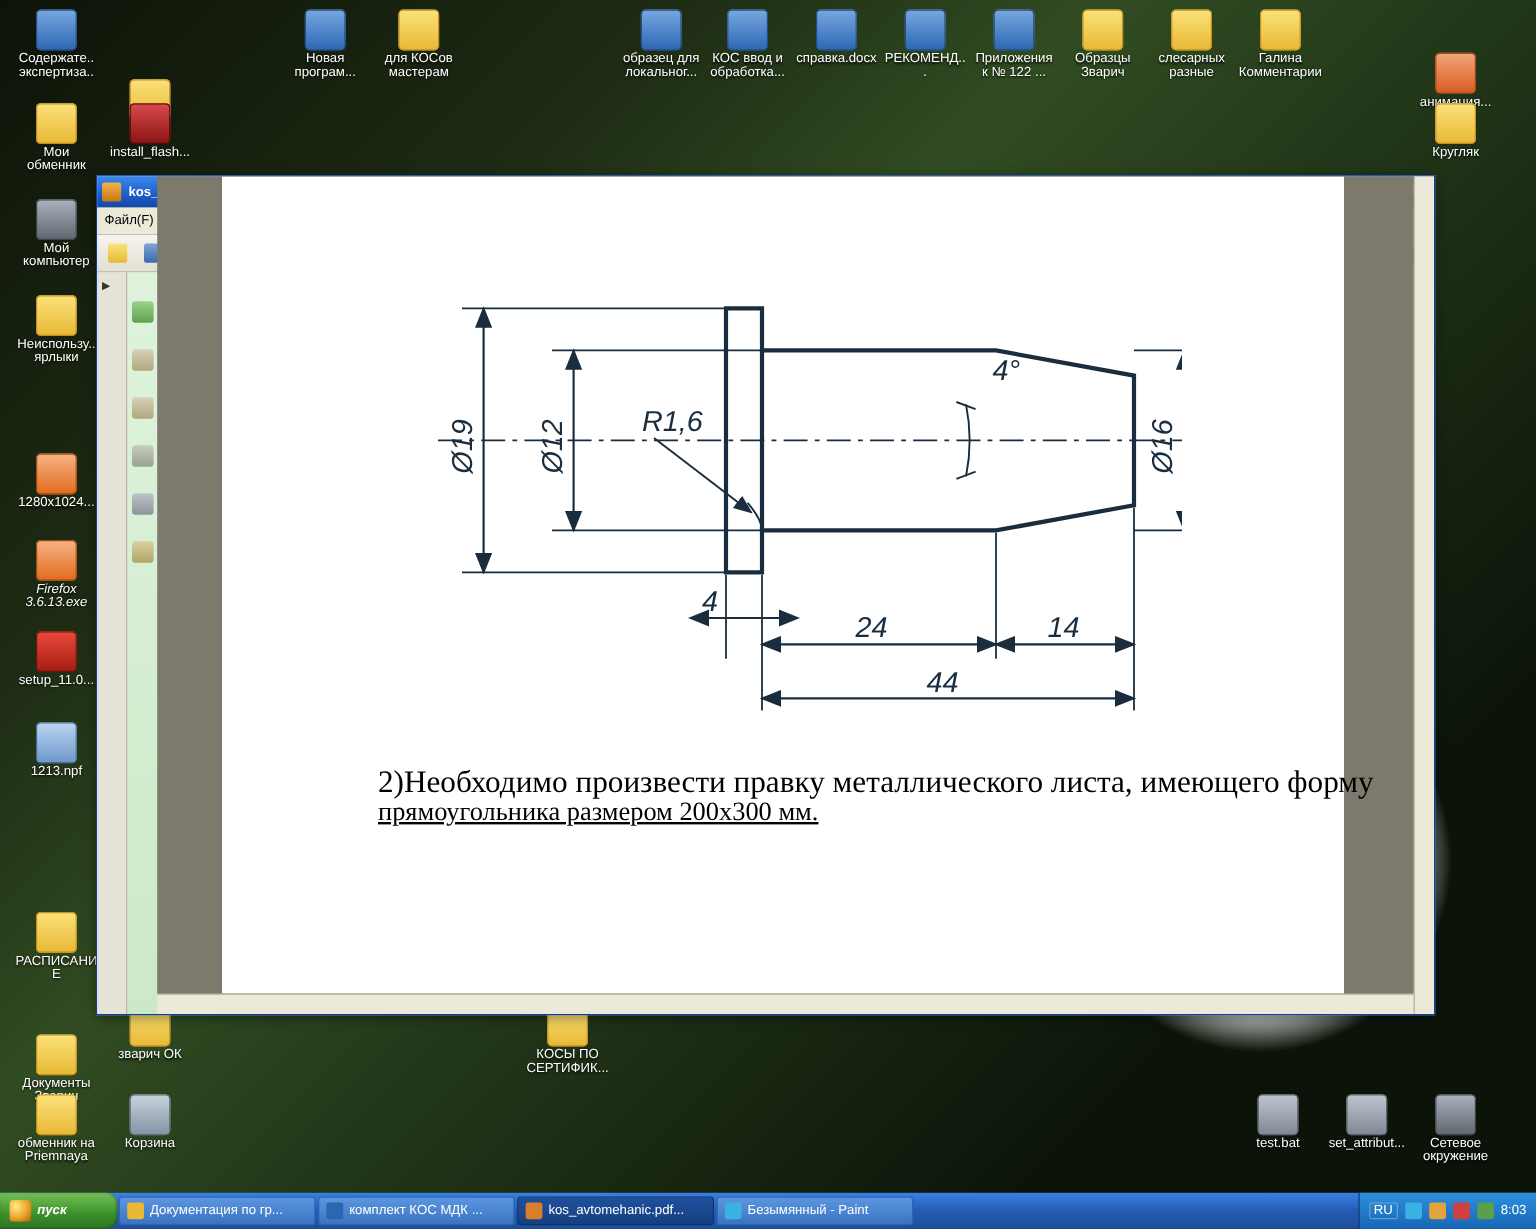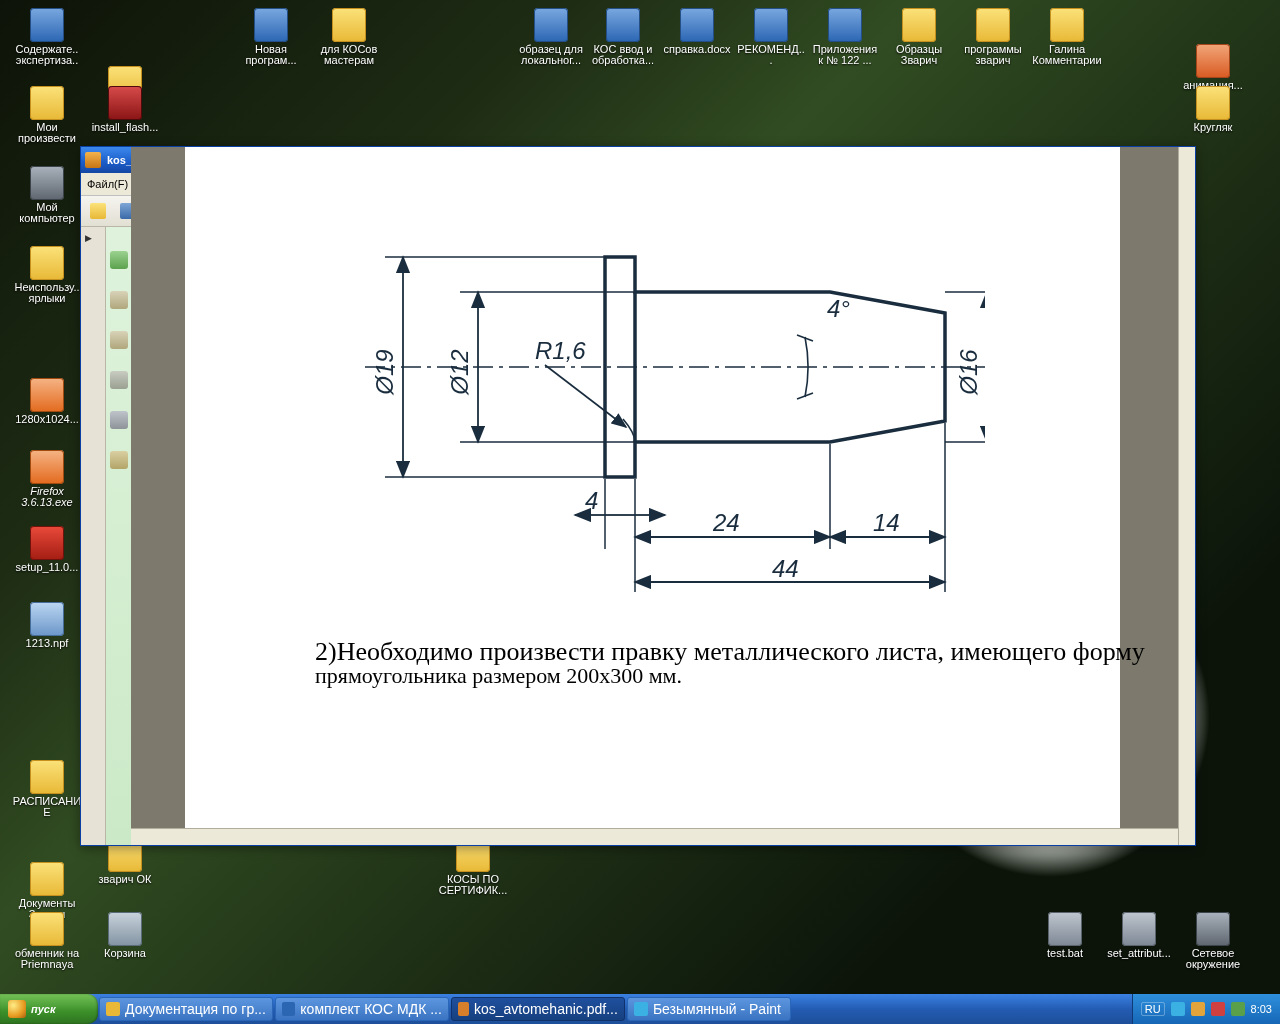--- a/index.html
+++ b/index.html
@@ -50,28 +50,28 @@
   #hscroll{height:16px;background:#ece9d8;border-top:1px solid #b0ad9e;}
   #vscroll{width:16px;background:#ece9d8;border-left:1px solid #b0ad9e;}
   #viewflex{position:absolute;inset:0;display:flex;}
   #vmain{flex:1;display:flex;flex-direction:column;}
 
   
   #drawing{position:absolute;left:60px;top:50px;width:740px;height:400px;}
   #drawing svg{width:100%;height:100%;}
   .doctext{position:absolute;font-family:'Times New Roman',serif;color:#000;}
   #line1{left:130px;top:490px;font-size:26px;width:850px;}
-  #line2{left:130px;top:516px;font-size:22px;}
+  #line2{left:130px;top:516px;font-size:22px;text-decoration:underline;}
   #linea{left:158px;top:550px;font-size:21px;width:840px;}
 
   
   #taskbar{position:absolute;left:0;right:0;bottom:0;height:30px;background:linear-gradient(#3a81e2,#245cb3 50%,#1d4e99);display:flex;align-items:stretch;color:#fff;}
   #start{width:90px;background:linear-gradient(#74c257,#3b8f29 60%,#2e7320);border-radius:0 10px 10px 0;display:flex;align-items:center;gap:5px;padding-left:8px;font-style:italic;font-weight:bold;box-shadow:inset -1px 0 2px rgba(0,0,0,.3);}
   #start .orb{width:18px;height:18px;background:radial-gradient(circle at 30% 30%,#ffec86,#e89b21 60%,#a95e0d);border-radius:3px;}
-  .task{margin:3px 1px;min-width:150px;max-width:160px;border:1px solid #2a66b8;border-radius:3px;background:linear-gradient(#5d96df,#3a73c1);display:flex;align-items:center;padding:0 6px;gap:5px;font-size:14px;overflow:hidden;white-space:nowrap;}
+  .task{margin:3px 1px;min-width:150px;max-width:160px;border:1px solid #2a66b8;border-radius:3px;background:linear-gradient(#5d96df,#3a73c1);display:flex;align-items:center;padding:0 6px;gap:5px;font-size:11px;overflow:hidden;white-space:nowrap;}
   .task.active{background:linear-gradient(#1f4f9e,#16407f);border-color:#0f326a;}
   .task .ticon{width:14px;height:14px;border-radius:2px;}
   #tray{margin-left:auto;background:linear-gradient(#2e8fdc,#1667b6);display:flex;align-items:center;padding:0 8px;gap:6px;border-left:1px solid #0f3a76;}
   #tray .ti{width:14px;height:14px;border-radius:2px;}
   #clock{font-size:11px;}
   #lang{font-size:11px;padding:0 3px;border:1px solid rgba(255,255,255,.3);border-radius:2px;}
 </style>
 </head>
 <body>
 
@@ -113,33 +113,33 @@
     <div class="dicon" style="left: 810px; top: 8px;">
       <div class="glyph word"></div>
       <span class="lbl">Приложения к № 122 ...</span>
     </div>
     <div class="dicon" style="left: 884px; top: 8px;">
       <div class="glyph folder"></div>
       <span class="lbl">Образцы Зварич</span>
     </div>
     <div class="dicon" style="left: 958px; top: 8px;">
       <div class="glyph folder"></div>
-      <span class="lbl">программы зварич</span>
+      <span class="lbl">слесарных разные</span>
     </div>
     <div class="dicon" style="left: 1032px; top: 8px;">
       <div class="glyph folder"></div>
       <span class="lbl">Галина Комментарии</span>
     </div>
     <div class="dicon" style="left: 1178px; top: 8px; margin-top: 36px;">
       <div class="glyph ppt"></div>
       <span class="lbl">анимация...</span>
     </div>
     <div class="dicon" style="left: 12px; top: 86px;">
       <div class="glyph folder"></div>
-      <span class="lbl">Мои произвести</span>
+      <span class="lbl">Мои обменник</span>
     </div>
     <div class="dicon" style="left: 90px; top: 86px;">
       <div class="glyph flash"></div>
       <span class="lbl">install_flash...</span>
     </div>
     <div class="dicon" style="left: 12px; top: 166px;">
       <div class="glyph mon"></div>
       <span class="lbl">Мой компьютер</span>
     </div>
     <div class="dicon" style="left: 12px; top: 246px;">

